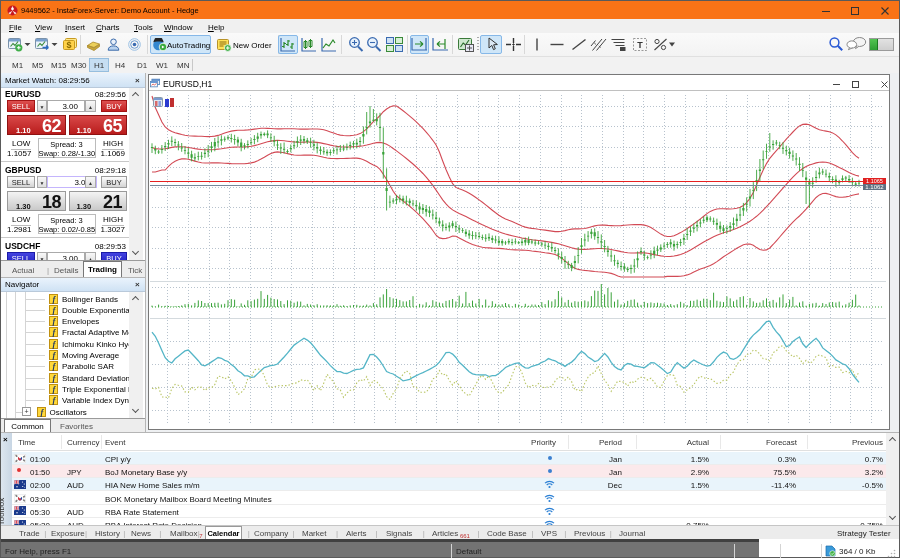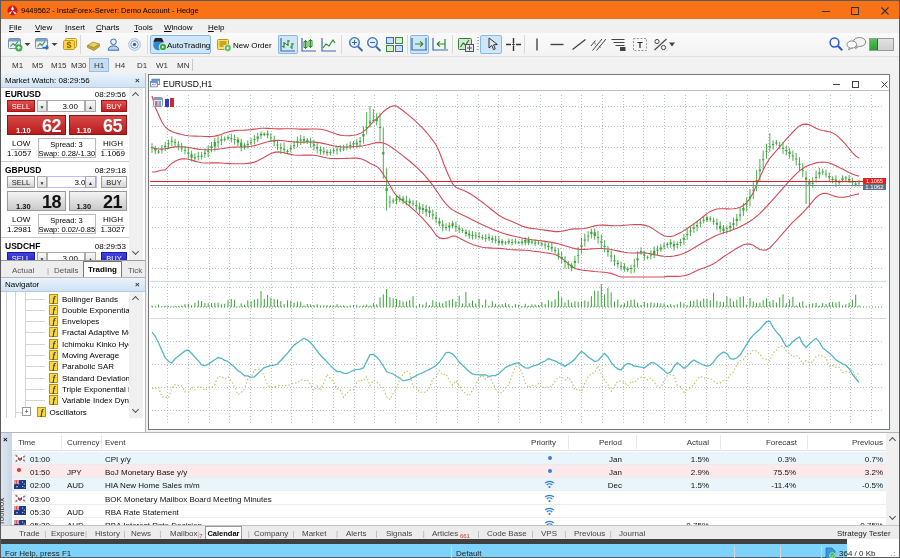--- a/index.html
+++ b/index.html
@@ -372,20 +372,24 @@
       <svg class="abs" style="left:35.5px;top:114.5px" width="9" height="10" viewBox="0 0 9 10">
         <rect x="0.5" y="0.5" width="8" height="9" fill="#ffd83a" stroke="#c09010"></rect>
         <text x="5" y="8" font-size="8.5" font-style="italic" font-weight="bold" fill="#223a66" text-anchor="middle" font-family="Liberation Serif">f</text>
       </svg>
       <span class="abs" style="left:48.5px;top:115.5px">Oscillators</span>
     </div>
   <div class="abs" style="left:128px;top:14px;width:14px;height:126px;background:#f0f0f0">
     <span class="abs chu" style="left:4px;top:5px"></span>
     <span class="abs chd" style="left:4px;top:115px"></span>
   </div>
+  <div class="abs" style="left:0;top:140px;width:144px;height:15px;background:#ededed;border-top:1px solid #9a9a9a;color:#555">
+    <span class="abs" style="left:3px;top:0;width:47px;height:15px;background:#fff;border:1px solid #777;border-bottom:none;color:#000;text-align:center;line-height:13px">Common</span>
+    <span class="abs" style="left:59px;top:3px">Favorites</span>
+  </div>
 </div>
 
 <div class="abs" style="left:146px;top:73px;width:753px;height:359px;background:#eef0f2">
   <div class="abs" style="left:2px;top:1px;width:742px;height:356px;background:#fff;border:1px solid #787878">
     <div class="abs" style="left:0;top:0;width:740px;height:16px;background:#fff;border-bottom:1px solid #c0c0c0">
       <svg class="abs" style="left:1px;top:3px" width="10" height="10" viewBox="0 0 13 11">
           <rect x="2.5" y="0.5" width="10" height="7" fill="#e8f0f8" stroke="#4a7ab5"></rect>
           <rect x="2.5" y="0.5" width="10" height="2.2" fill="#5a8ac6"></rect>
           <rect x="0.5" y="3.5" width="9" height="7" fill="#fff" stroke="#4a7ab5"></rect>
           <rect x="0.5" y="3.5" width="9" height="2" fill="#6a9ad6"></rect>
@@ -600,21 +604,21 @@
     <span class="abs" style="left:385px;top:3px;white-space:nowrap">Signals</span>
     <span class="abs" style="left:431px;top:3px;white-space:nowrap">Articles<span style="color:#c03030;font-size:6px;vertical-align:-2px">&nbsp;661</span></span>
     <span class="abs" style="left:486px;top:3px;white-space:nowrap">Code Base</span>
     <span class="abs" style="left:540px;top:3px;white-space:nowrap">VPS</span>
     <span class="abs" style="left:573px;top:3px;white-space:nowrap">Previous</span>
     <span class="abs" style="left:618px;top:3px;white-space:nowrap">Journal</span>
     <span class="abs" style="left:204px;top:0;width:37px;height:14px;background:#fff;border:1px solid #999;border-bottom:none;color:#000;font-weight:bold;font-size:7.5px;text-align:center;line-height:13px">Calendar</span>
   <span class="abs" style="left:836px;top:3px;color:#222">Strategy Tester</span>
 </div>
 
-<div class="abs" style="left:1px;top:539px;width:846px;height:18px;background:#7dd3fc;border-top:5px solid #404040;color:#222">
+<div class="abs" style="left:1px;top:539px;width:758px;height:18px;background:#737373;border-top:3px solid #404040;color:#222">
   <span class="abs" style="left:4px;top:5px">For Help, press F1</span>
   <span class="abs" style="left:450px;top:2px;width:1px;height:14px;background:#d4d4d4"></span>
   <span class="abs" style="left:455px;top:5px">Default</span>
   <span class="abs" style="left:733px;top:2px;width:1px;height:14px;background:#d4d4d4"></span>
   <span class="abs" style="left:779px;top:2px;width:1px;height:14px;background:#d4d4d4"></span>
   <span class="abs" style="left:820px;top:2px;width:1px;height:14px;background:#d4d4d4"></span>
   <svg class="abs" style="left:824px;top:3px" width="11" height="12" viewBox="0 0 11 12">
       <path d="M1 1h6l3 3v7H1z" fill="#3a9ad9" stroke="#1a6aa9" stroke-width=".7"></path>
       <circle cx="7.5" cy="8.5" r="2.8" fill="#3cb043" stroke="#fff" stroke-width=".6"></circle>
       <path d="M6.2 8.5l1 1 1.8-2" stroke="#fff" fill="none" stroke-width=".8"></path>

